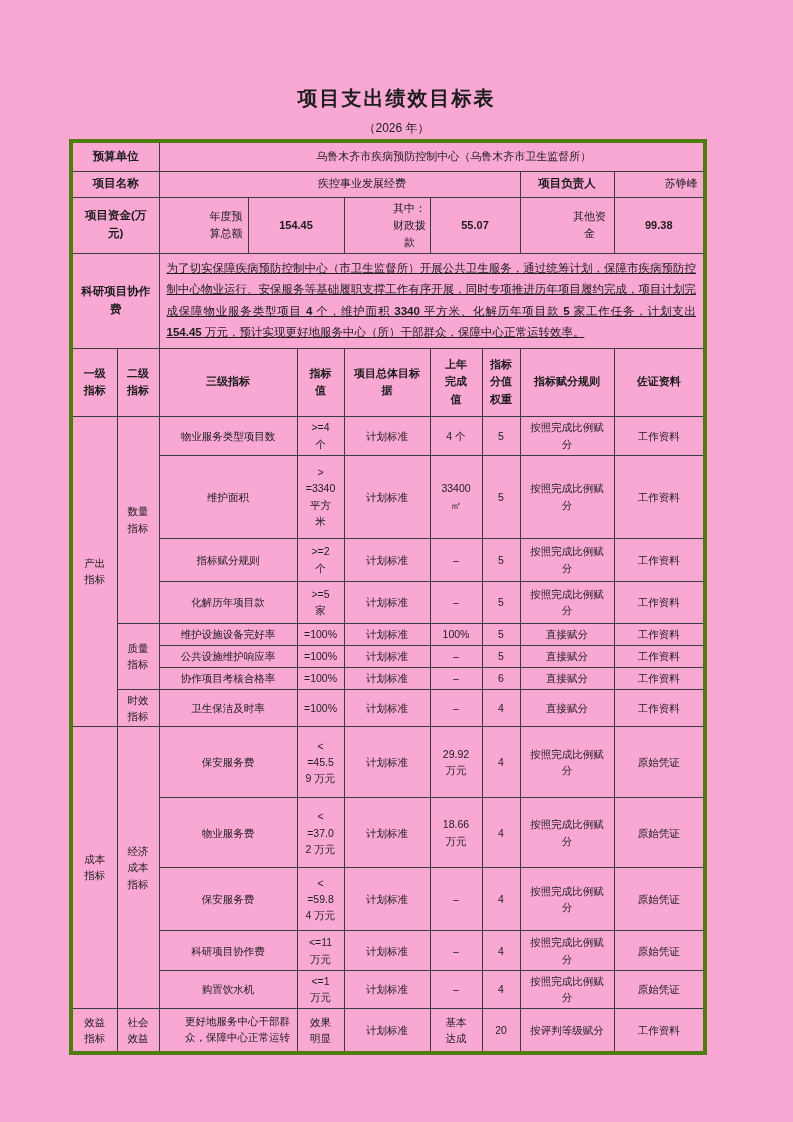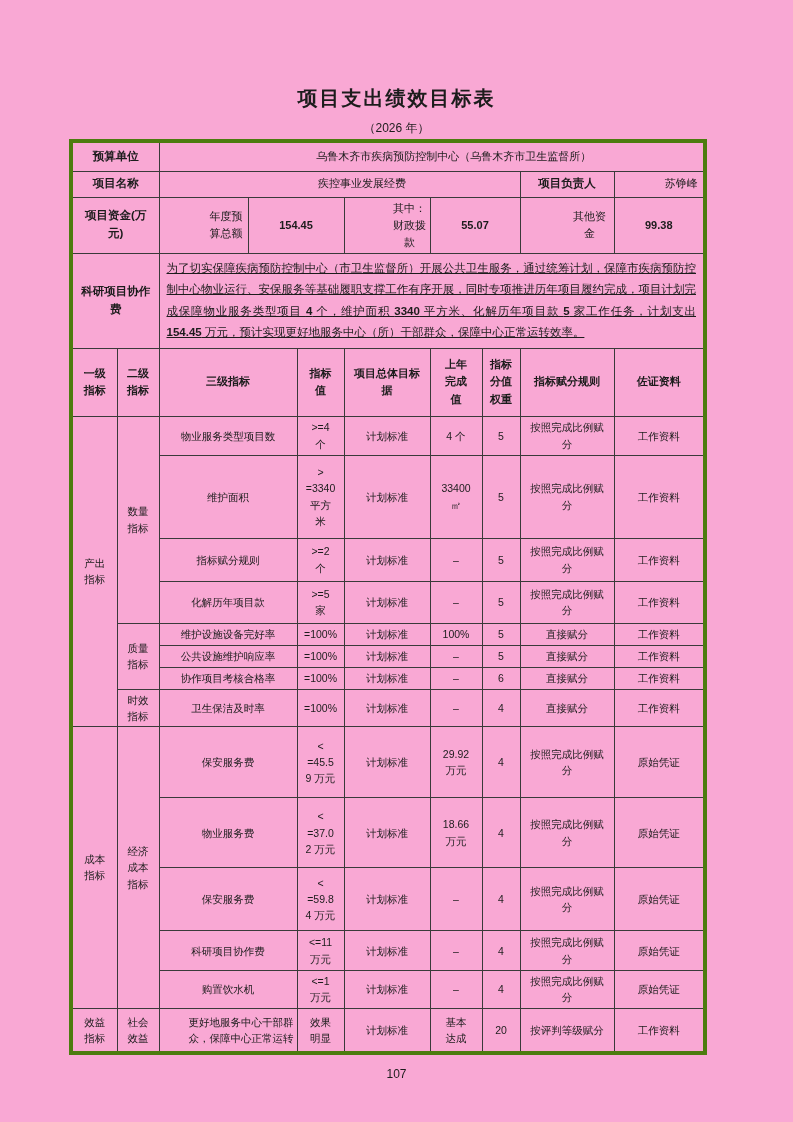--- a/index.html
+++ b/index.html
@@ -30,21 +30,21 @@
     overflow: hidden;
   }
   td.lbl { font-weight: bold; font-size: 11.5px; }
   td.hdr { font-weight: bold; font-size: 11px; line-height: 1.6; }
   td.val { font-size: 11px; padding-left: 48px; }
   td.num { font-size: 11px; font-weight: 600; }
   td.goal-cell {
     text-align: justify; white-space: normal;
     font-size: 11.5px; line-height: 21.5px; padding: 4px 7px; text-decoration: underline;
   }
-  td.name-left { text-align: right; padding-left: 22px; }
+  td.name-left { text-align: center; padding-left: 22px; font-family: Liberation Mono, monospace; }
   .seg-b { font-weight: bold; }
   .page-number {
     margin-top: 12px; text-align: center; font-size: 12px;
   }
 </style>
 </head>
 <body>
 
 <div class="page">
 
@@ -284,15 +284,14 @@
       <td>计划标准</td>
       <td>基本
 达成</td>
       <td>20</td>
       <td>按评判等级赋分</td>
       <td>工作资料</td>
     </tr>
   </tbody>
     </table>
 
-  <div class="page-number">107</div>
 
 </div>
 
 </body></html>

